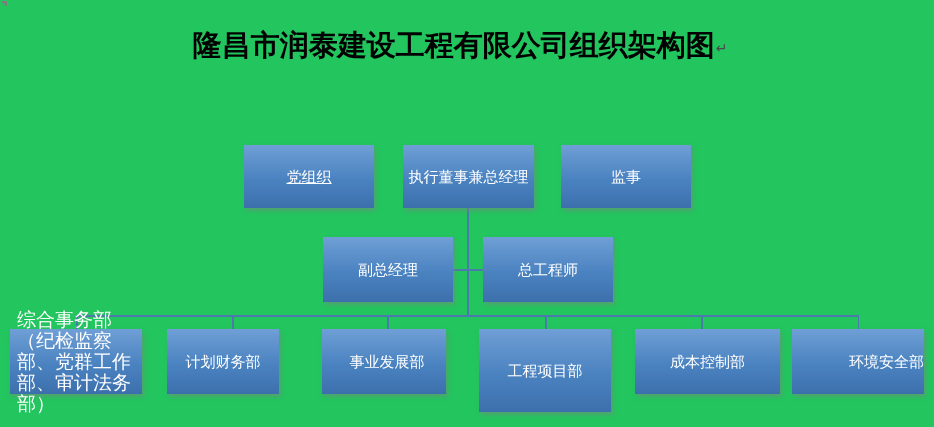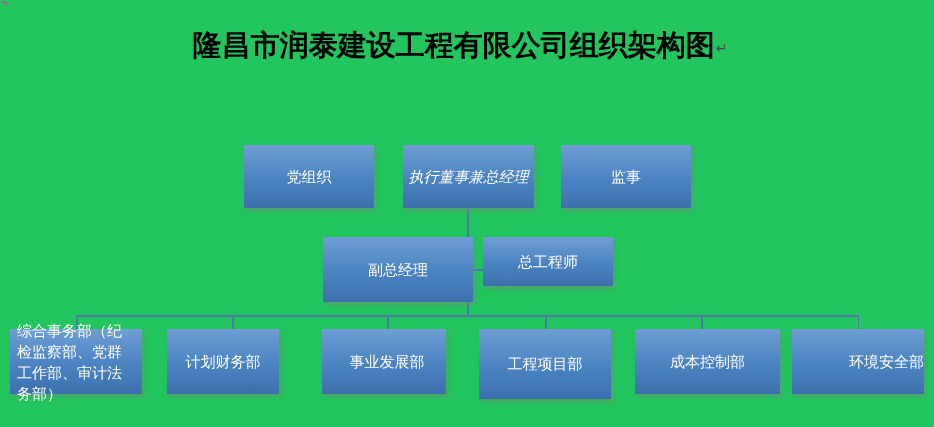--- a/index.html
+++ b/index.html
@@ -54,21 +54,21 @@
     text-align: center;
     font-size: 15px;
     line-height: 20px;
     box-shadow: 2px 3px 4px rgba(130,130,130,0.5);
   }
   .node .node-label { pointer-events: none; }
 
   .node.multiline {
     justify-content: flex-end;
     text-align: left;
-    font-size: 15px;
+    font-size: 19px;
     line-height: 21px;
     padding: 0 7px;
     box-sizing: border-box;
   }
 
   .line {
     position: absolute;
     background: #4e79ad;
   }
 </style>
@@ -86,47 +86,47 @@
   <div class="line" style="left:467px; top:208px; width:1.5px; height:108px;"></div>
   <div class="line" style="left:453px; top:269px; width:30px; height:1.5px;"></div>
   <div class="line" style="left:76px; top:315px; width:783px; height:1.5px;"></div>
   <div class="line" style="left:76px;  top:315px; width:1.5px; height:14px;"></div>
   <div class="line" style="left:232px; top:315px; width:1.5px; height:14px;"></div>
   <div class="line" style="left:387px; top:315px; width:1.5px; height:14px;"></div>
   <div class="line" style="left:545px; top:315px; width:1.5px; height:14px;"></div>
   <div class="line" style="left:701px; top:315px; width:1.5px; height:14px;"></div>
   <div class="line" style="left:857.5px; top:315px; width:1.5px; height:14px;"></div>
 
-  <div class="node" style="left:244px; top:145px; width:130px;">
+  <div class="node" style="left:244px; top:145px; width:130px;text-decoration:underline;">
     <span class="node-label">党组织</span>
   </div>
-  <div class="node" style="left:403px; top:145px; width:131px;font-style:italic;">
+  <div class="node" style="left:403px; top:145px; width:131px;">
     <span class="node-label">执行董事兼总经理</span>
   </div>
   <div class="node" style="left:561px; top:145px; width:130px;align-items:center;">
     <span class="node-label">监事</span>
   </div>
 
-  <div class="node" style="left:323px; top:237px; width:150px; height:65px;">
+  <div class="node" style="left:323px; top:237px; width:130px; height:65px;">
     <span class="node-label">副总经理</span>
   </div>
-  <div class="node" style="left:483px; top:237px; width:130px; height:49px;text-align:center;">
+  <div class="node" style="left:483px; top:237px; width:130px; height:65px;text-align:center;">
     <span class="node-label">总工程师</span>
   </div>
 
   <div class="node multiline" style="left:10px; top:329px; width:132px; height:65px;">
     <span class="node-label">综合事务部（纪检监察部、党群工作部、审计法务部）</span>
   </div>
   <div class="node" style="left:167px; top:329px; width:112px; height:65px;">
     <span class="node-label">计划财务部</span>
   </div>
   <div class="node" style="left:322px; top:329px; width:118px; height:65px;padding-left:6px;">
     <span class="node-label">事业发展部</span>
   </div>
-  <div class="node" style="left:479px; top:329px; width:132px; height:70px;">
+  <div class="node" style="left:479px; top:329px; width:132px; height:83px;">
     <span class="node-label">工程项目部</span>
   </div>
   <div class="node" style="left:635px; top:329px; width:145px; height:65px;">
     <span class="node-label">成本控制部</span>
   </div>
   <div class="node" style="left:792px; top:329px; width:132px; height:65px;justify-content:flex-end;">
     <span class="node-label">环境安全部</span>
   </div>
 
 </div>

